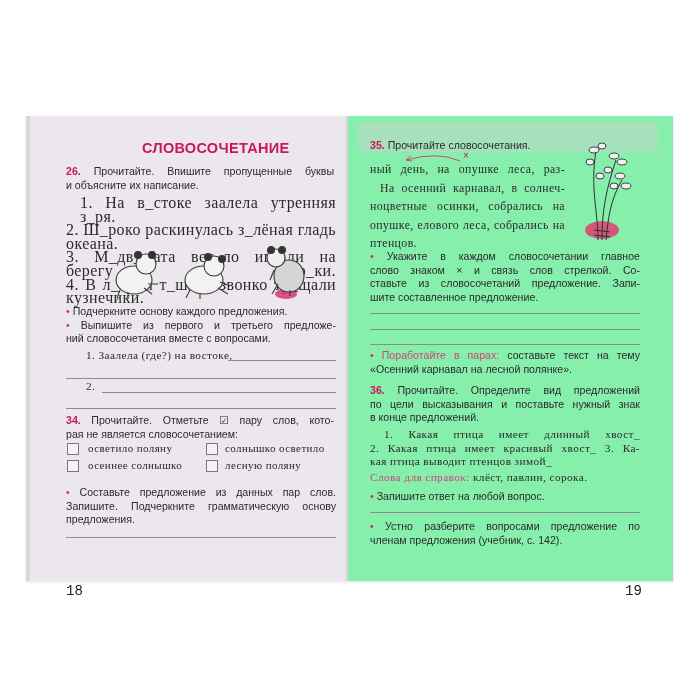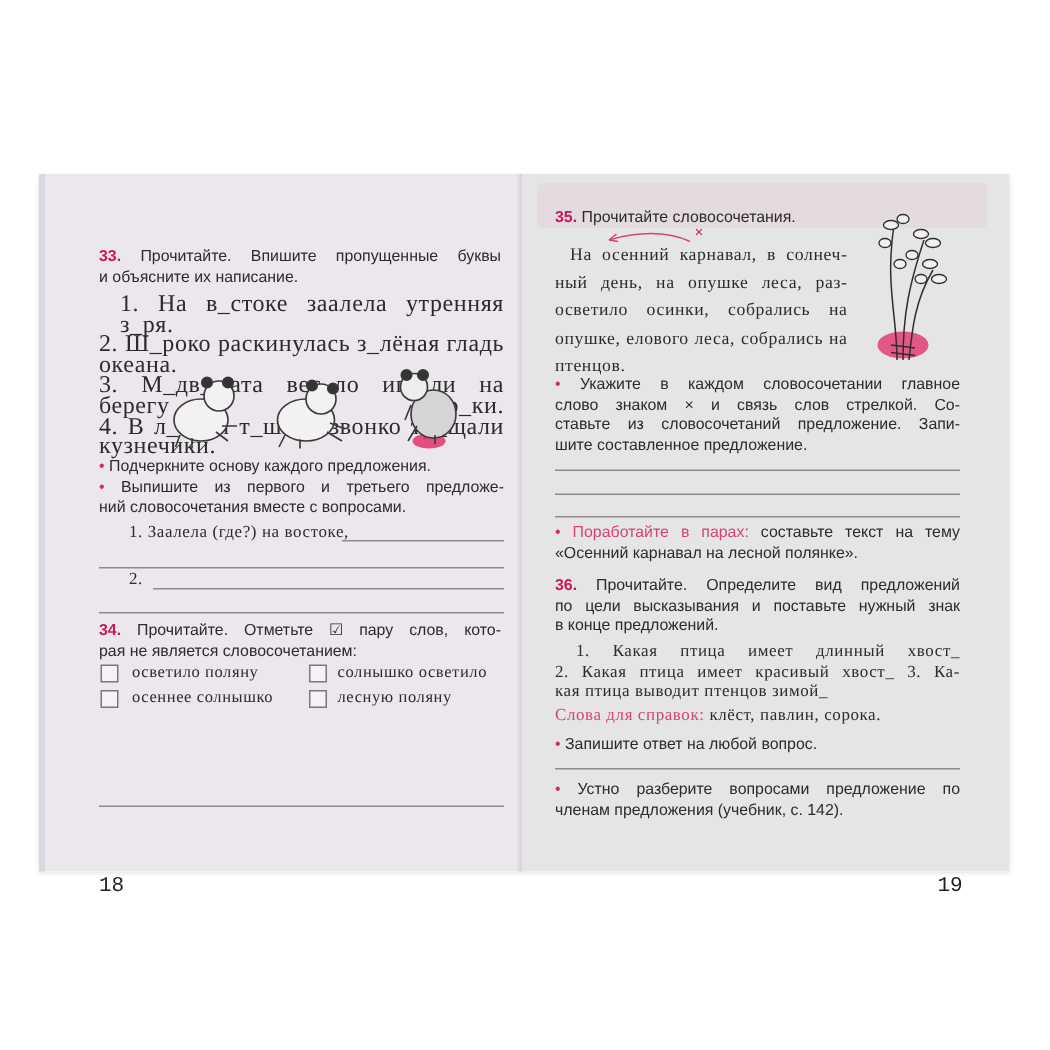--- a/index.html
+++ b/index.html
@@ -8,21 +8,21 @@
     font-family: "Liberation Sans", sans-serif; color: #2a2a2a;
   }
   .book {
     position: absolute; left: 26px; top: 116px; width: 647px; height: 465px;
     box-shadow: 0 1px 3px rgba(0,0,0,0.12);
   }
   .page {
     position: absolute; top: 0; height: 465px; background: #ebe7ed; box-sizing: border-box;
   }
   .page.left { left: 0; width: 322px; border-left: 4px solid #dcd6df; }
-  .page.right { left: 322px; width: 325px; background: #e5e5e5; }
+  .page.right { left: 322px; width: 325px; background: #86efac; }
   .spine {
     position: absolute; left: 318px; top: 0; width: 8px; height: 465px;
     background: linear-gradient(to right, #ece8ee, #d9d4dc 45%, #e4dfe6 60%, #eeeaef);
   }
   .abs { position: absolute; }
   .title {
     left: 112px; top: 24px; font-weight: bold; font-size: 14.5px; color: #c8185a; letter-spacing: 0.3px;
   }
   .sans { font-family: "Liberation Sans", sans-serif; font-size: 10.6px; line-height: 13.6px; color: #2b2b2b; }
   .serif { font-family: "Liberation Serif", serif; font-size: 11.8px; line-height: 13.6px; color: #2b2b2b; letter-spacing: 0.4px; }
@@ -39,23 +39,24 @@
     position: absolute; left: 10px; top: 6px; width: 300px; height: 30px;
     background: rgba(226, 200, 215, 0.35); border-radius: 4px;
   }
 </style>
 </head>
 <body>
 
 <div class="book">
 
   <div class="page left">
+    <div class="abs title">СЛОВОСОЧЕТАНИЕ</div>
 
     <div class="abs sans" style="left:36px; top:49px; width:268px;">
-      <div class="justify"><span class="num">33.</span> <span>Прочитайте. Впишите пропущенные буквы</span></div>
+      <div class="justify"><span class="num">26.</span> <span>Прочитайте. Впишите пропущенные буквы</span></div>
       <div>и объясните их написание.</div>
     </div>
     <div class="abs serif" style="left:36px; top:80px; width:270px; font-size:16px;">
       <div style="padding-left:14px;" class="justify">1.  На  в_стоке  заалела  утренняя  з_ря.</div>
       <div class="justify">2. Ш_роко раскинулась з_лёная гладь океана.</div>
       <div class="justify">3. М_дв_жата вес_ло играли на берегу р_ки.</div>
       <div class="justify">4. В л_сной т_шине звонко тр_щали кузнечики.</div>
     </div>
 
     <svg class="abs" style="left:74px; top:128px;" width="210" height="58" viewBox="0 0 210 58">
@@ -102,43 +103,48 @@
 
     <div class="cb" style="left:37px; top:327px;"></div>
     <div class="abs serif" style="left:58px; top:326px; font-size:11px;">осветило поляну</div>
     <div class="cb" style="left:176px; top:327px;"></div>
     <div class="abs serif" style="left:195px; top:326px; font-size:11px;">солнышко осветило</div>
     <div class="cb" style="left:37px; top:344px;"></div>
     <div class="abs serif" style="left:58px; top:343px; font-size:11px;">осеннее солнышко</div>
     <div class="cb" style="left:176px; top:344px;"></div>
     <div class="abs serif" style="left:195px; top:343px; font-size:11px;">лесную поляну</div>
 
+    <div class="abs sans" style="left:36px; top:370px; width:270px;">
+      <div class="justify"><span class="bullet">•</span> <span>Составьте предложение из данных пар слов.</span></div>
+      <div class="justify">Запишите. Подчеркните грамматическую основу</div>
+      <div>предложения.</div>
+    </div>
     <div class="line" style="left:36px; top:421px; width:270px;"></div>
 
     <div class="abs pageno" style="left:36px; top:432px;">18</div>
   </div>
 
   <div class="spine"></div>
 
   <div class="page right">
     <div class="tint"></div>
 
     <div class="abs sans" style="left:22px; top:23px;">
       <span class="num">35.</span> <span>Прочитайте словосочетания.</span>
     </div>
     <svg class="abs" style="left:50px; top:36px;" width="80" height="12" viewBox="0 0 80 12">
       <path d="M62 9 Q40 -1 8 8" fill="none" stroke="#d4437a" stroke-width="1"></path>
       <path d="M8 8 l5 -4 M8 8 l6 1" stroke="#d4437a" stroke-width="1" fill="none"></path>
     </svg>
     <div class="abs pink" style="left:115px; top:34px; font-size:10px;">×</div>
 
     <div class="abs serif" style="left:22px; top:44px; width:195px; line-height:18.5px;">
+      <div class="justify">ный  день,  на  опушке  леса,  раз-</div>
       <div class="justify" style="padding-left:10px;">На  осенний  карнавал,  в  солнеч-</div>
-      <div class="justify">ный  день,  на  опушке  леса,  раз-</div>
-      <div class="justify">осветило  осинки,  собрались  на</div>
+      <div class="justify">ноцветные  осинки,  собрались  на</div>
       <div class="justify">опушке, елового леса, собрались на</div>
       <div>птенцов.</div>
     </div>
 
     <svg class="abs" style="left:228px; top:24px;" width="60" height="105" viewBox="0 0 60 105">
       <ellipse cx="26" cy="90" rx="17" ry="9" fill="#e2336f" opacity="0.8"></ellipse>
       <g fill="none" stroke="#2f2f2f" stroke-width="1">
         <path d="M22 100 C22 70 14 50 20 10"></path>
         <path d="M26 100 C26 70 30 50 40 20"></path>
         <path d="M30 100 C32 80 34 60 46 40"></path>

